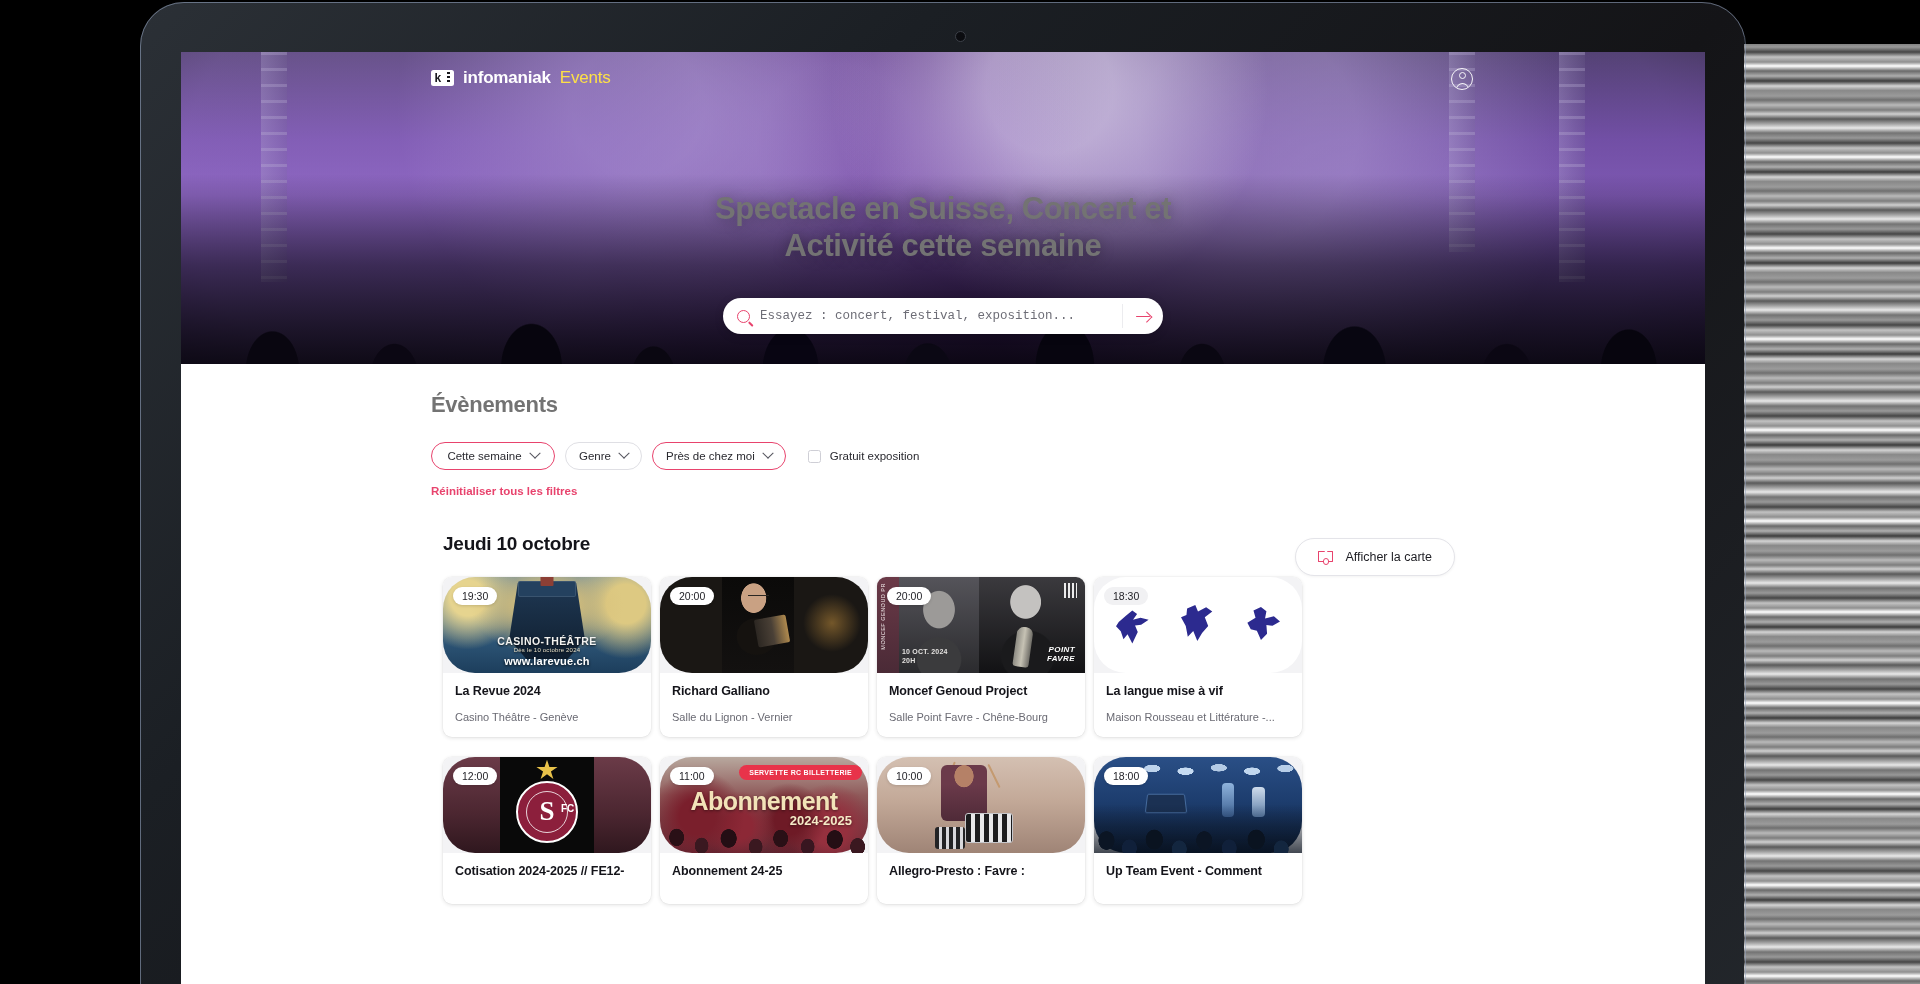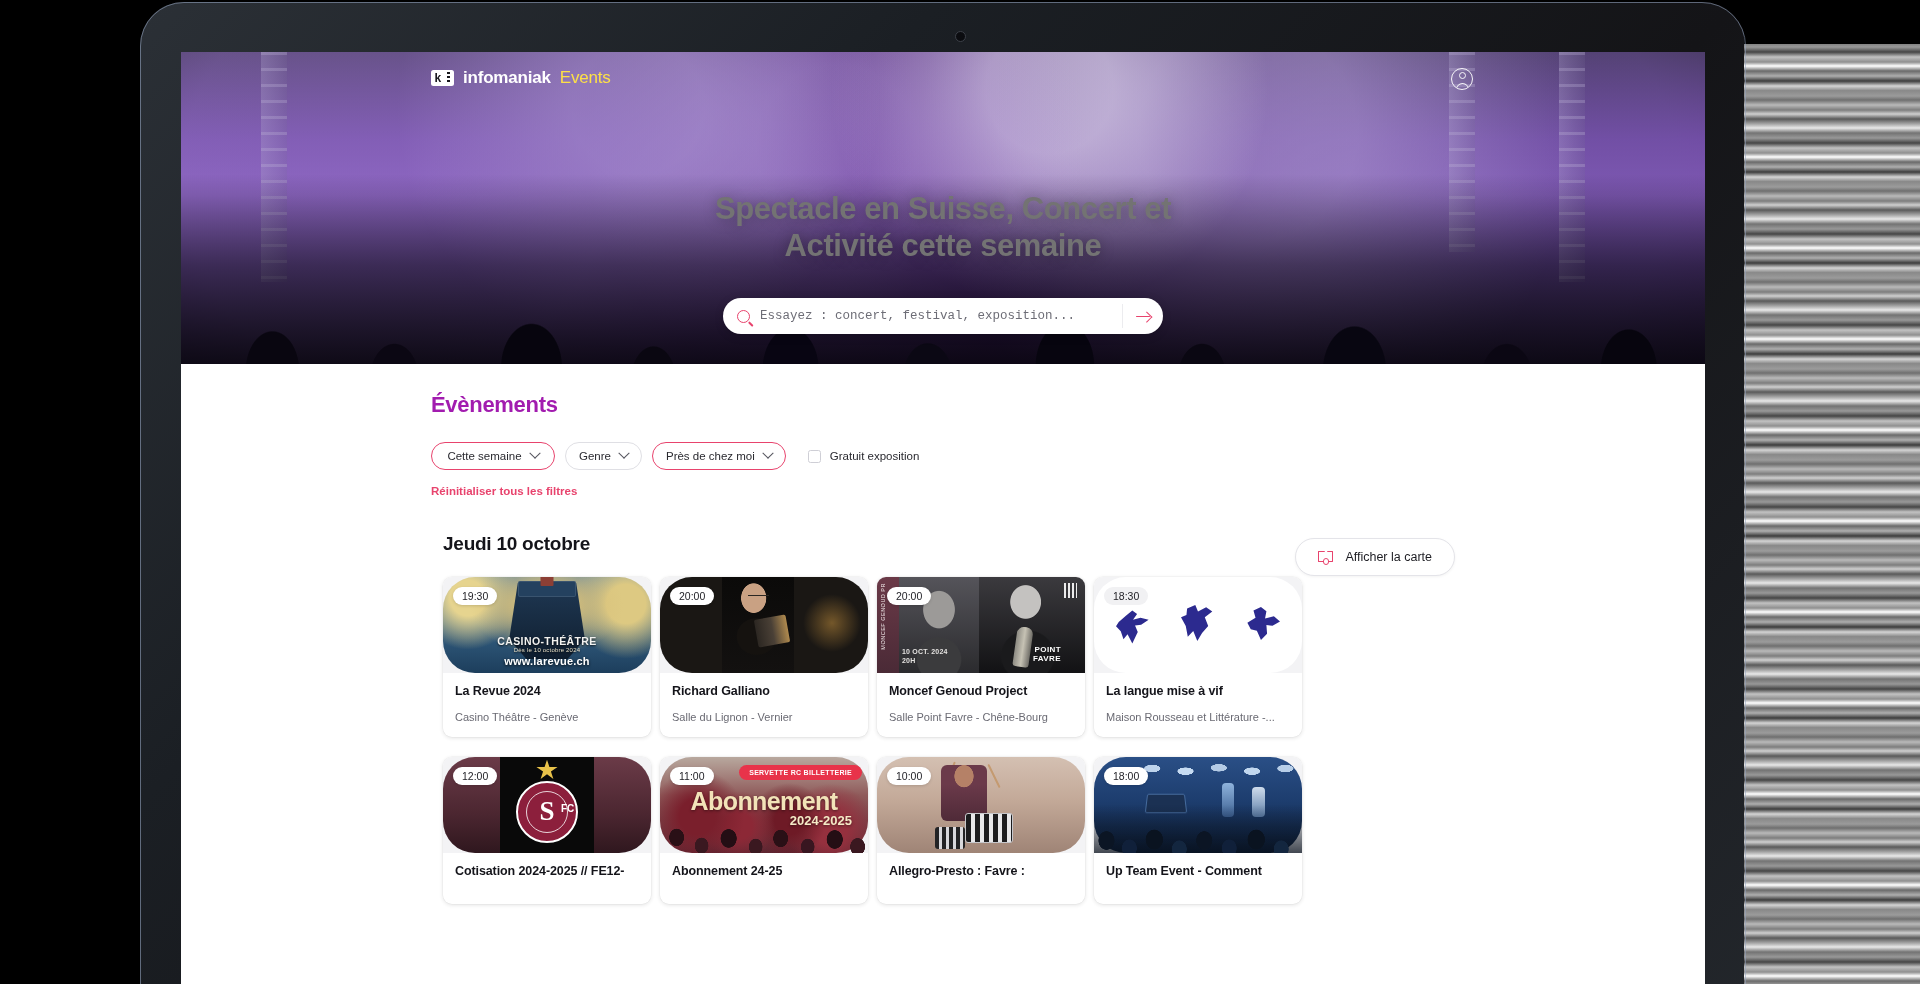--- a/index.html
+++ b/index.html
@@ -205,21 +205,21 @@
     width: 6.5px; height: 6.5px;
     border-top: 1.7px solid #e8436d; border-right: 1.7px solid #e8436d;
     transform: rotate(45deg);
   }
 
   
   .content { padding: 0 0 0 250px; background: #fff; }
 
   .section-title {
     margin-top: 28px; font-size: 22px; font-weight: 700;
-    color: #a21caf; letter-spacing: -0.3px;
+    color: #737373; letter-spacing: -0.3px;
   }
 
   .filter-row {
     margin-top: 24px; display: flex; align-items: center; gap: 10px;
   }
   .pill {
     height: 28px; border-radius: 15px; display: inline-flex;
     align-items: center; gap: 9px; padding: 0 13px;
     font-size: 11.5px; color: #2a2a30; background: #fff;
     border: 1px solid #dfdfe4; cursor: pointer; white-space: nowrap;
@@ -399,23 +399,24 @@
       radial-gradient(ellipse 22px 24px at 44% 26%, #c4c2c0 0 68%, transparent 72%),
       radial-gradient(ellipse 36px 34px at 46% 82%, #1a1a1c 0 72%, transparent 76%),
       linear-gradient(180deg, #3b3a3e 0%, #121214 100%);
   }
   .art-moncef .sax {
     position: absolute; right: 54px; bottom: 6px; width: 16px; height: 40px;
     background: linear-gradient(90deg,#8c8a82,#c6c2b4,#6e6c66);
     border-radius: 7px 7px 3px 3px; transform: rotate(8deg);
   }
   .art-moncef .pf {
-    position: absolute; right: 24px; bottom: 9px; text-align: right;
+    position: absolute; right: 10px; bottom: 9px; text-align: right;
     font-size: 8px; font-weight: 700; color: #fff; line-height: 1.1;
     letter-spacing: .4px;
+    font-style: italic;
   }
   .art-moncef .date {
     position: absolute; left: 25px; bottom: 8px;
     font-size: 7px; font-weight: 700; color: #e4e2e0; line-height: 1.3;
     letter-spacing: .2px;
   }
   .art-moncef .fest {
     position: absolute; right: 8px; top: 6px;
     width: 13px; height: 15px;
     background: repeating-linear-gradient(90deg,#fff 0 2px, transparent 2px 4px);

